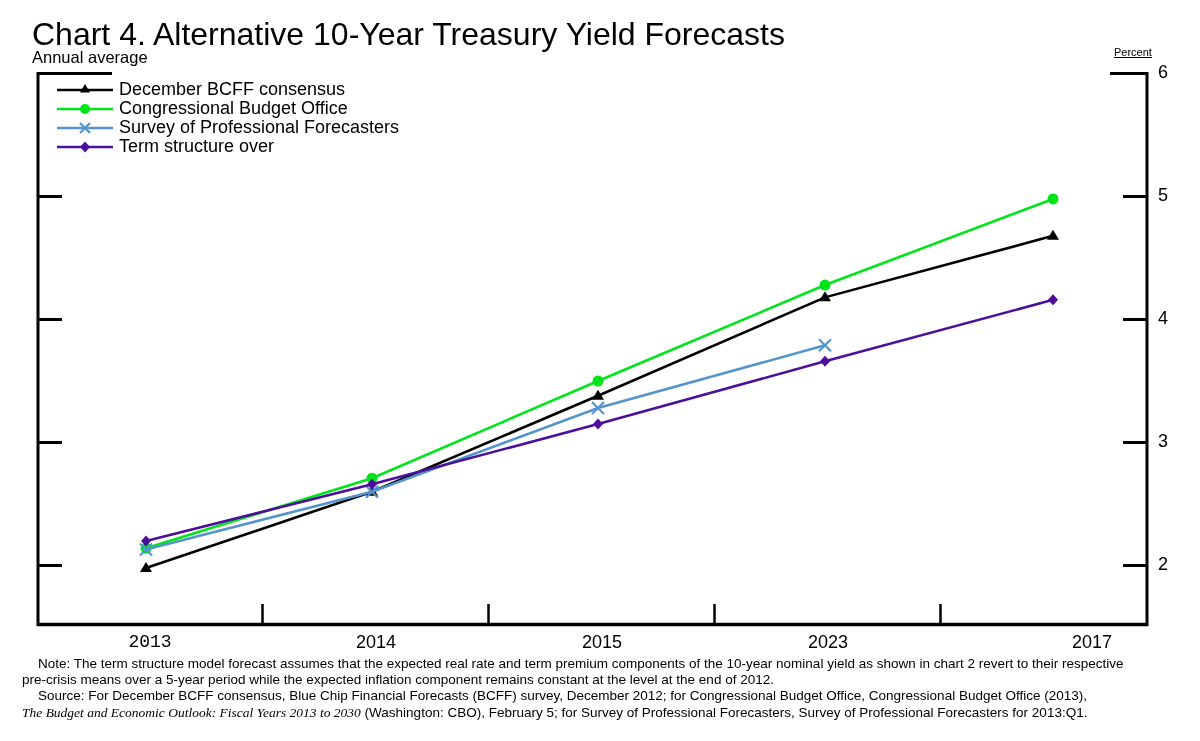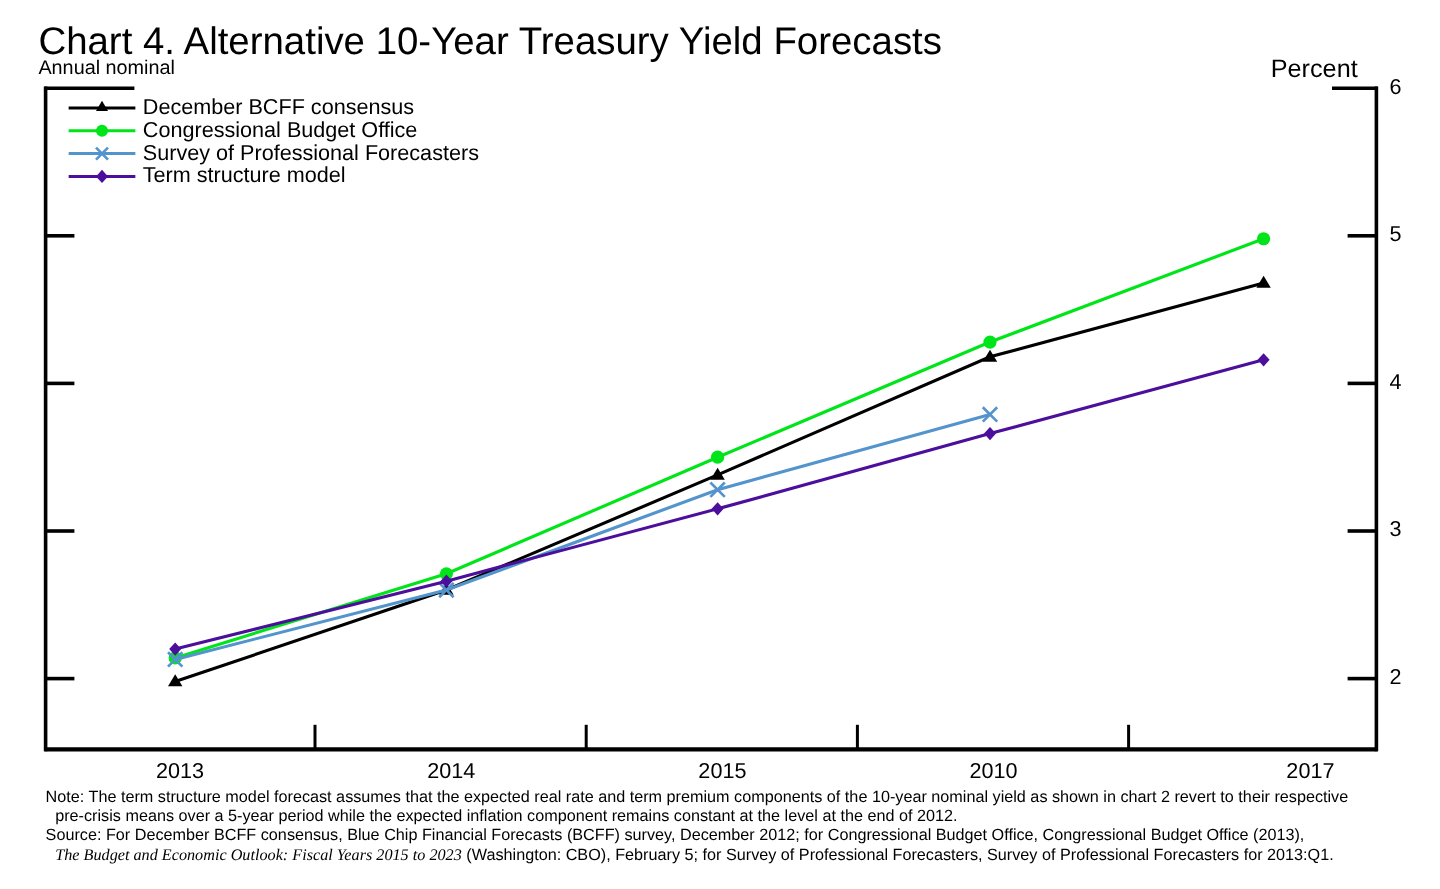--- a/index.html
+++ b/index.html
@@ -12,22 +12,22 @@
 
   .title{
     position:absolute;left:32px;top:16px;
     font-size:32px;letter-spacing:0px;white-space:nowrap;
   }
   .subtitle{
     position:absolute;left:32px;top:48px;
     font-size:16.5px;white-space:nowrap;
   }
   .percent-label{
-    position:absolute;left:1059px;top:46px;
-    font-size:21px;white-space:nowrap;
+    position:absolute;left:1114px;top:46px;
+    font-size:11px;white-space:nowrap;text-decoration:underline;
   }
 
   
   .plot-svg{position:absolute;left:0;top:0;}
 
   .ytick-label{
     position:absolute;font-size:18px;text-align:left;
     width:30px;
   }
   .xtick-label{
@@ -39,30 +39,30 @@
   .legend-swatch{position:absolute;left:0;top:0;width:56px;height:19px;}
   .legend-text{
     position:absolute;left:62px;top:-1px;font-size:18px;white-space:nowrap;text-align:right;
   }
 
   .notes{
     position:absolute;left:0;top:656px;width:1156px;
     font-size:13.5px;line-height:16.2px;
   }
   .note-line{white-space:nowrap;padding-left:38px;}
-  .note-line.hang{padding-left:22px;margin-left:24px;}
+  .note-line.hang{padding-left:22px;}
   .src-italic{font-family:"Liberation Serif",serif;font-style:italic;}
 </style>
 </head>
 <body>
 
 <div id="page">
 
   <div class="title">Chart 4. Alternative 10-Year Treasury Yield Forecasts</div>
-  <div class="subtitle">Annual nominal</div>
+  <div class="subtitle">Annual average</div>
   <div class="percent-label">Percent</div>
 
   <svg class="plot-svg" width="1200" height="741">
     <g id="axis-frame">
 
       <line x1="38" y1="72" x2="38" y2="626" stroke="#000" stroke-width="3"></line>
 
       <line x1="1147" y1="72" x2="1147" y2="626" stroke="#000" stroke-width="3"></line>
 
       <line x1="37" y1="624.5" x2="1148" y2="624.5" stroke="#000" stroke-width="3.5"></line>
@@ -132,24 +132,24 @@
         </g>
       </g>
   </svg>
 
   <div class="ytick-label" style="left:1158px;top:62px;">6</div>
   <div class="ytick-label" style="left:1158px;top:185px;">5</div>
   <div class="ytick-label" style="left:1158px;top:308px;">4</div>
   <div class="ytick-label" style="left:1158px;top:431px;">3</div>
   <div class="ytick-label" style="left:1158px;top:554px;">2</div>
 
-  <div class="xtick-label" style="left:110px;">2013</div>
+  <div class="xtick-label" style="left:110px;font-family:Liberation Mono, monospace;">2013</div>
   <div class="xtick-label" style="left:336px;text-align:center;">2014</div>
   <div class="xtick-label" style="left:562px;">2015</div>
-  <div class="xtick-label" style="left:788px;">2010</div>
+  <div class="xtick-label" style="left:788px;">2023</div>
   <div class="xtick-label" style="left:1052px;">2017</div>
 
   <div class="legend">
     <div class="legend-row">
       <svg class="legend-swatch" viewBox="0 0 56 19">
         <line x1="0" y1="10" x2="56" y2="10" stroke="#000000" stroke-width="2.5"></line>
         <polygon points="28,4 33,12.5 23,12.5" fill="#000000"></polygon>
       </svg>
       <span class="legend-text">December BCFF consensus</span>
     </div>
@@ -166,24 +166,24 @@
         <line x1="23" y1="5" x2="33" y2="15" stroke="#5494cd" stroke-width="2.2"></line>
         <line x1="33" y1="5" x2="23" y2="15" stroke="#5494cd" stroke-width="2.2"></line>
       </svg>
       <span class="legend-text">Survey of Professional Forecasters</span>
     </div>
     <div class="legend-row">
       <svg class="legend-swatch" viewBox="0 0 56 19">
         <line x1="0" y1="10" x2="56" y2="10" stroke="#4c0f9c" stroke-width="2.5"></line>
         <polygon points="28,4.5 33,10 28,15.5 23,10" fill="#4c0f9c"></polygon>
       </svg>
-      <span class="legend-text">Term structure model</span>
+      <span class="legend-text">Term structure over</span>
     </div>
   </div>
 
   <div class="notes">
     <div class="note-line">Note:  The term structure model forecast assumes that the expected real rate and term premium components of the 10-year nominal yield as shown in chart 2 revert to their respective</div>
     <div class="note-line hang">pre-crisis means over a 5-year period while the expected inflation component remains constant at the level at the end of 2012.</div>
     <div class="note-line">Source:  For December BCFF consensus, Blue Chip Financial Forecasts (BCFF) survey, December 2012; for Congressional Budget Office, Congressional Budget Office (2013),</div>
-    <div class="note-line hang"><span class="src-italic">The Budget and Economic Outlook:  Fiscal Years 2015 to 2023</span><span> (Washington:  CBO), February 5; for Survey of Professional Forecasters, Survey of Professional Forecasters for 2013:Q1.</span></div>
+    <div class="note-line hang"><span class="src-italic">The Budget and Economic Outlook:  Fiscal Years 2013 to 2030</span><span> (Washington:  CBO), February 5; for Survey of Professional Forecasters, Survey of Professional Forecasters for 2013:Q1.</span></div>
   </div>
 
 </div>
 
 </body></html>

